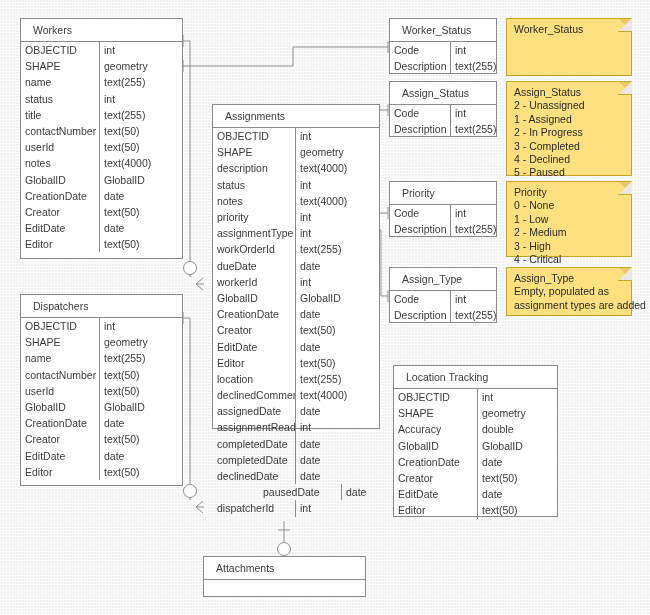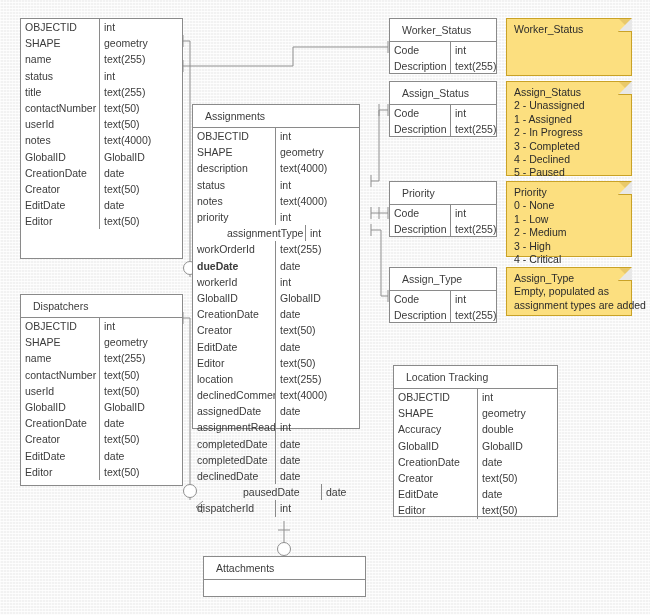--- a/index.html
+++ b/index.html
@@ -195,20 +195,21 @@
       <line x1="284" y1="521" x2="284" y2="543"></line>
       <line x1="278" y1="530" x2="290" y2="530"></line>
       <circle cx="284" cy="549" r="6.5"></circle>
       <polyline points="284,556 277,563"></polyline>
       <polyline points="284,556 284,564"></polyline>
       <polyline points="284,556 291,563"></polyline>
     </g>
   </svg>
 
   <div class="entity" style="left:20px; top:18px; width:163px; height:241px;">
+    <div class="entity-title">Workers</div>
     <div class="fields">
         <div class="field-row">
           <div class="field-name" style="width: 78px; flex: 0 0 78px;">OBJECTID</div>
           <div class="field-type" style="flex: 1 1 auto;">int</div>
         </div>
         <div class="field-row">
           <div class="field-name" style="width: 78px; flex: 0 0 78px;">SHAPE</div>
           <div class="field-type" style="flex: 1 1 auto;">geometry</div>
         </div>
         <div class="field-row">
@@ -297,21 +298,21 @@
           <div class="field-name" style="width: 78px; flex: 0 0 78px;">EditDate</div>
           <div class="field-type" style="flex: 1 1 auto;">date</div>
         </div>
         <div class="field-row">
           <div class="field-name" style="width: 78px; flex: 0 0 78px;">Editor</div>
           <div class="field-type" style="flex: 1 1 auto;">text(50)</div>
         </div>
       </div>
   </div>
 
-  <div class="entity" style="left:192px; top:104px; width:168px; height:325px;">
+  <div class="entity" style="left:212px; top:104px; width:168px; height:325px;">
     <div class="entity-title">Assignments</div>
     <div class="fields">
         <div class="field-row">
           <div class="field-name" style="width: 82px; flex: 0 0 82px;">OBJECTID</div>
           <div class="field-type" style="flex: 1 1 auto;">int</div>
         </div>
         <div class="field-row">
           <div class="field-name" style="width: 82px; flex: 0 0 82px;">SHAPE</div>
           <div class="field-type" style="flex: 1 1 auto;">geometry</div>
         </div>
@@ -325,29 +326,29 @@
         </div>
         <div class="field-row">
           <div class="field-name" style="width: 82px; flex: 0 0 82px;">notes</div>
           <div class="field-type" style="flex: 1 1 auto;">text(4000)</div>
         </div>
         <div class="field-row">
           <div class="field-name" style="width: 82px; flex: 0 0 82px;">priority</div>
           <div class="field-type" style="flex: 1 1 auto;">int</div>
         </div>
         <div class="field-row">
-          <div class="field-name" style="width: 82px; flex: 0 0 82px; margin-left: 30px;">assignmentType</div>
+          <div class="field-name" style="width: 82px; flex: 0 0 82px;">assignmentType</div>
           <div class="field-type" style="flex: 1 1 auto;">int</div>
         </div>
         <div class="field-row">
           <div class="field-name" style="width: 82px; flex: 0 0 82px;">workOrderId</div>
           <div class="field-type" style="flex: 1 1 auto;">text(255)</div>
         </div>
         <div class="field-row">
-          <div class="field-name" style="width: 82px; flex: 0 0 82px; font-weight: bold;">dueDate</div>
+          <div class="field-name" style="width: 82px; flex: 0 0 82px;">dueDate</div>
           <div class="field-type" style="flex: 1 1 auto;">date</div>
         </div>
         <div class="field-row">
           <div class="field-name" style="width: 82px; flex: 0 0 82px;">workerId</div>
           <div class="field-type" style="flex: 1 1 auto;">int</div>
         </div>
         <div class="field-row">
           <div class="field-name" style="width: 82px; flex: 0 0 82px;">GlobalID</div>
           <div class="field-type" style="flex: 1 1 auto;">GlobalID</div>
         </div>

